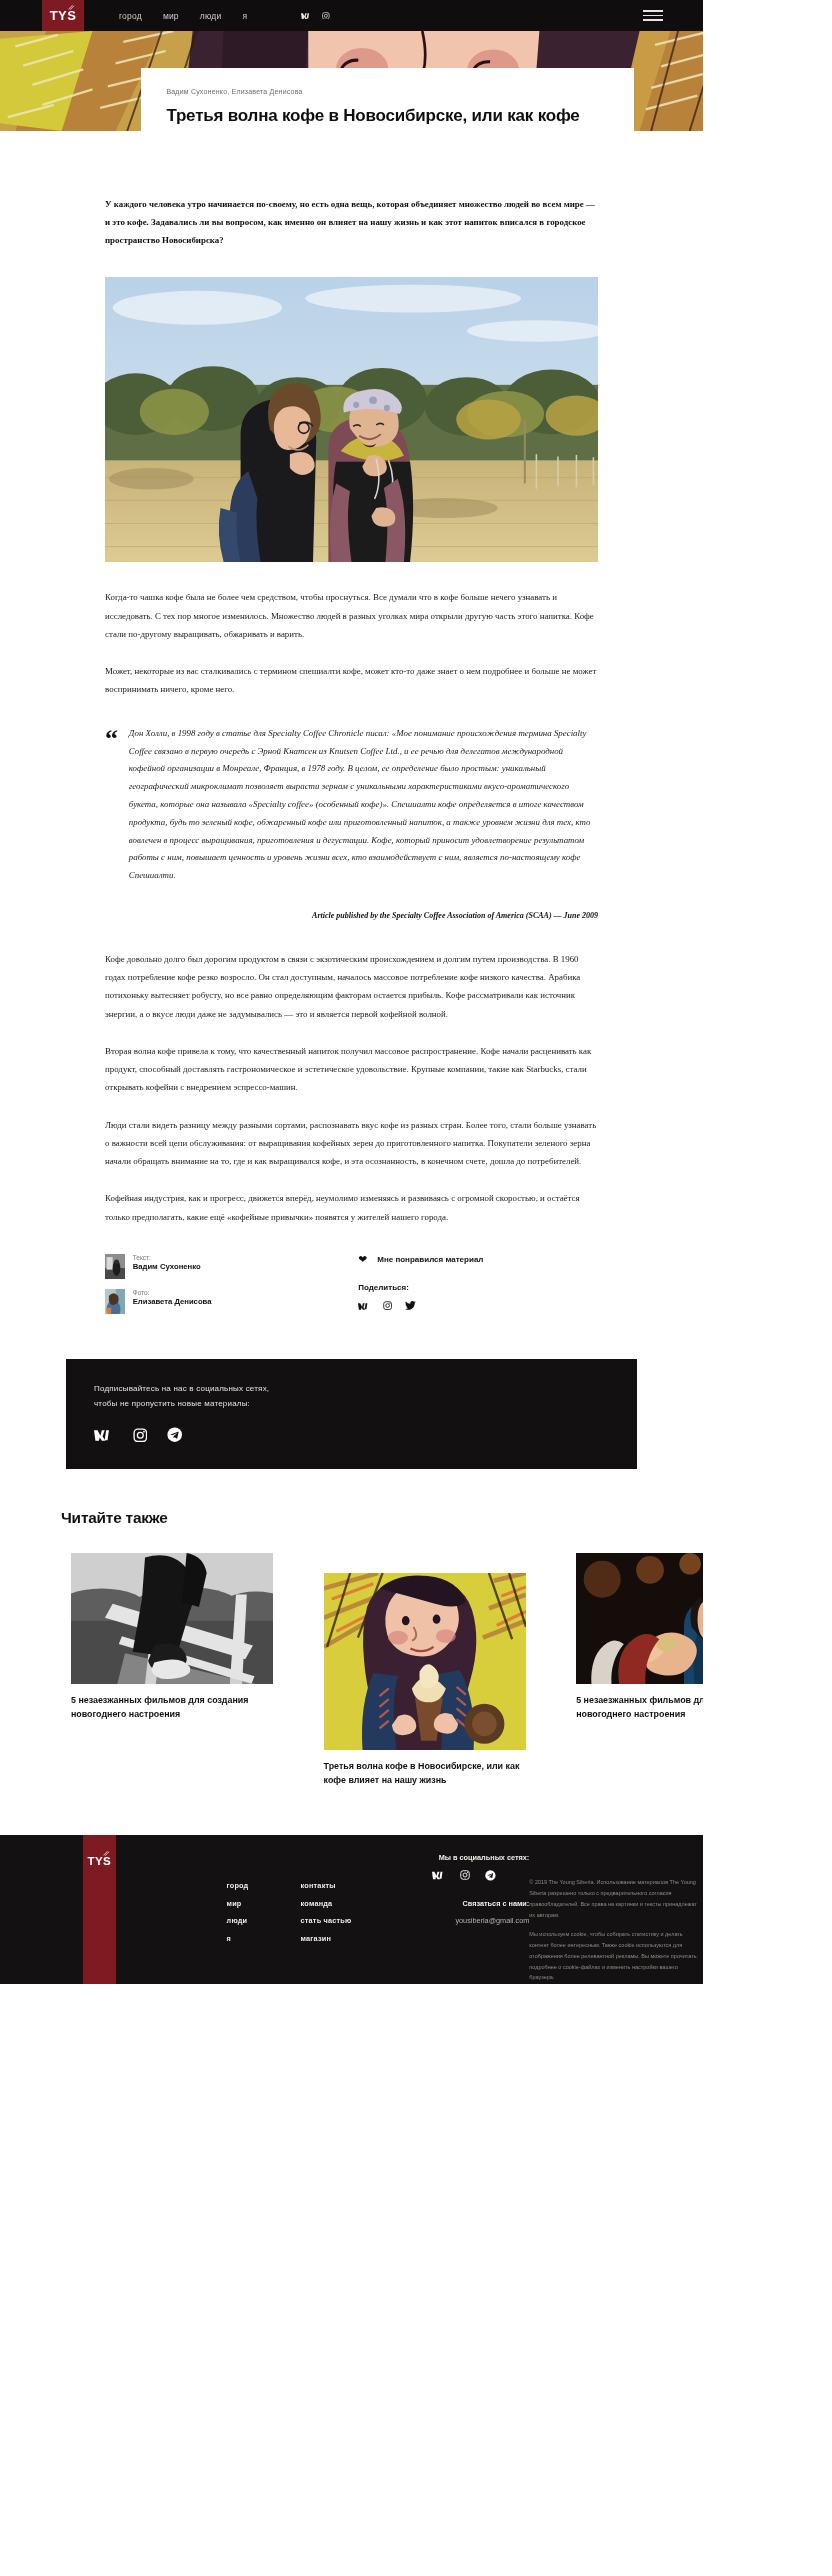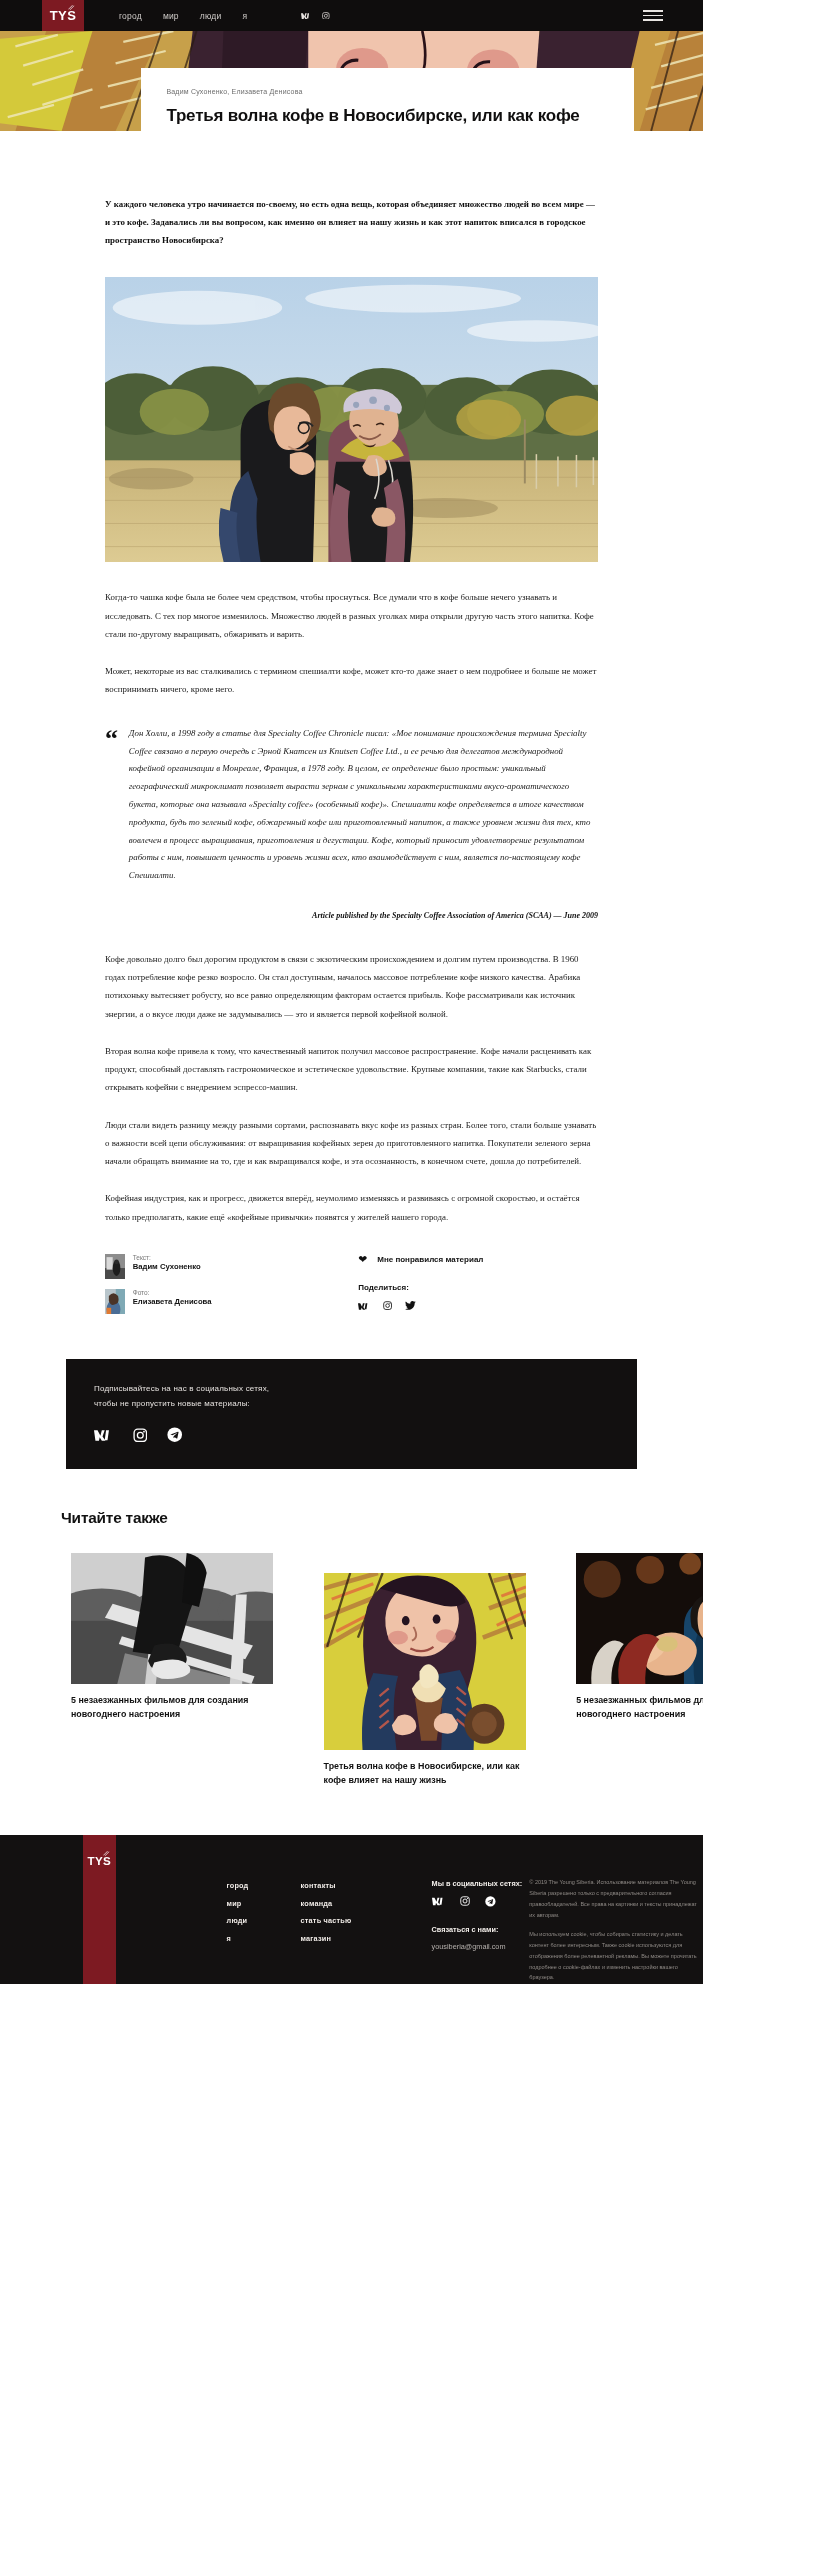--- a/index.html
+++ b/index.html
@@ -126,21 +126,21 @@
     background:#131111; margin-top:48px; height:149px; display:flex;
     position:relative;
   }
   .f-stripe { width:39px; background:#7d1a22; margin-left:83px; padding-top:18.5px; text-align:center; }
   .f-stripe .logo-txt { font-size:11.6px; }
   .f-cols { display:flex; padding-top:46px; }
   .f-col { display:flex; flex-direction:column; gap:8.5px; }
   .f-col.c1 { margin-left:111px; width:74px; }
   .f-col.c2 { width:131px; }
   .f-col a { color:#f1ece8; font-size:7.3px; font-weight:bold; text-decoration:none; letter-spacing:0.2px; }
-  .f-soc { padding-top:44px; width:117px; }
+  .f-soc { padding-top:18px; width:117px;text-align:right; }
   .f-soc .h { color:#f3efeb; font-size:7.3px; font-weight:bold; margin-bottom:7.7px; }
   .f-soc .row { display:flex; gap:15.4px; align-items:center; margin-bottom:18.5px; }
   .f-soc .mail { color:#b5b0ac; font-size:7.3px; }
   .f-legal { padding-top:42px; width:208px; }
   .f-legal p { color:#8f8a86; font-size:5.5px; line-height:1.95; margin-bottom:9.2px; }
 
   .ic svg { display:block; }
 </style>
 </head>
 <body>

